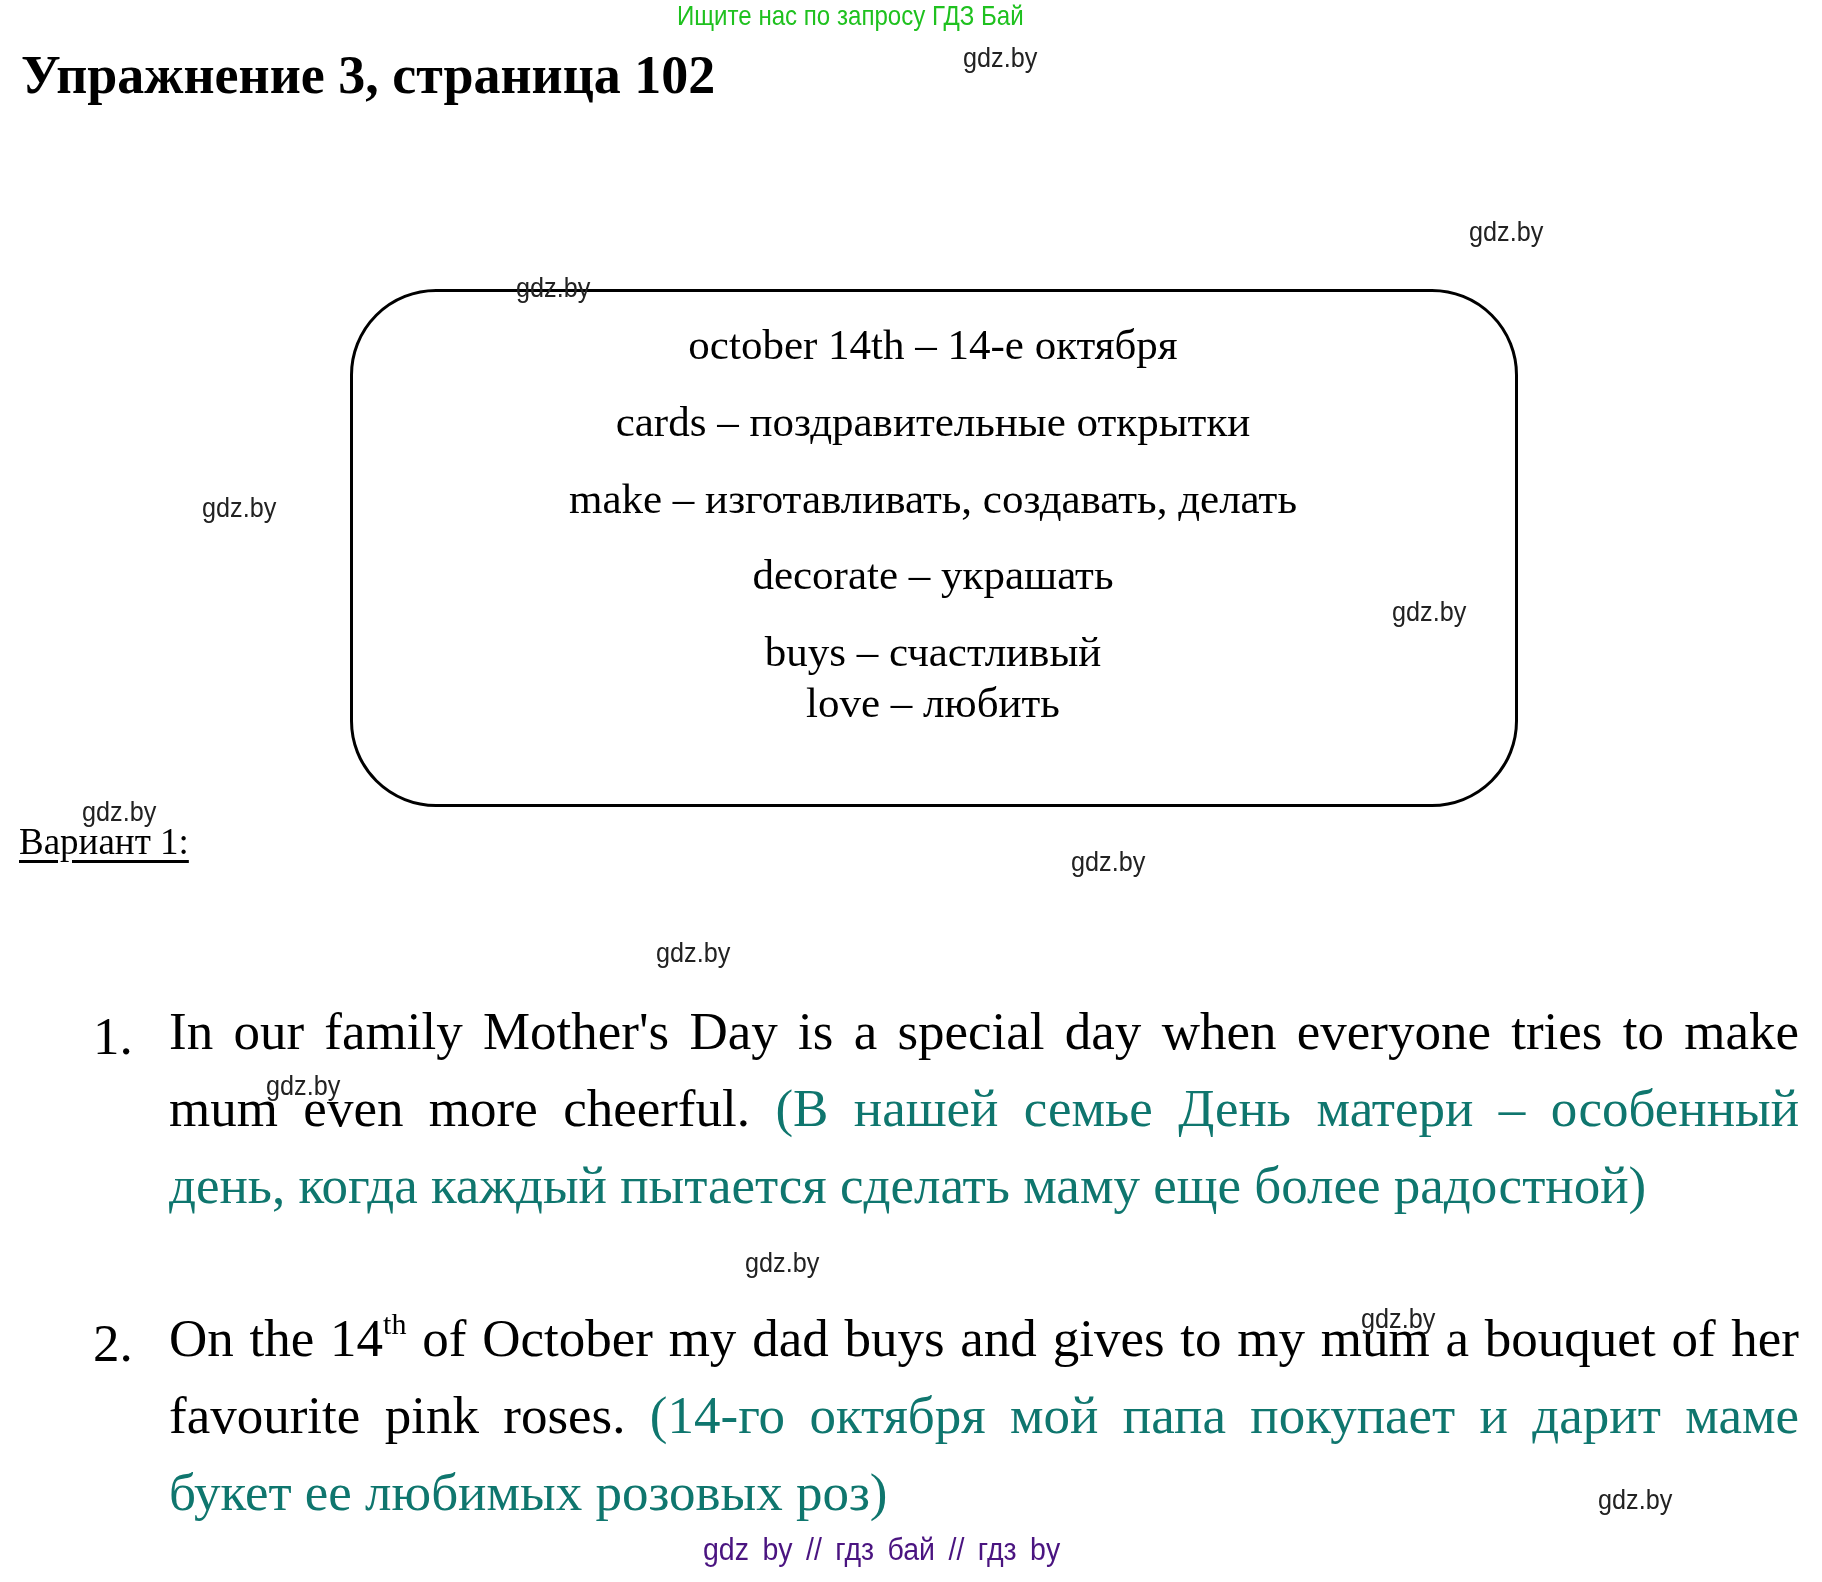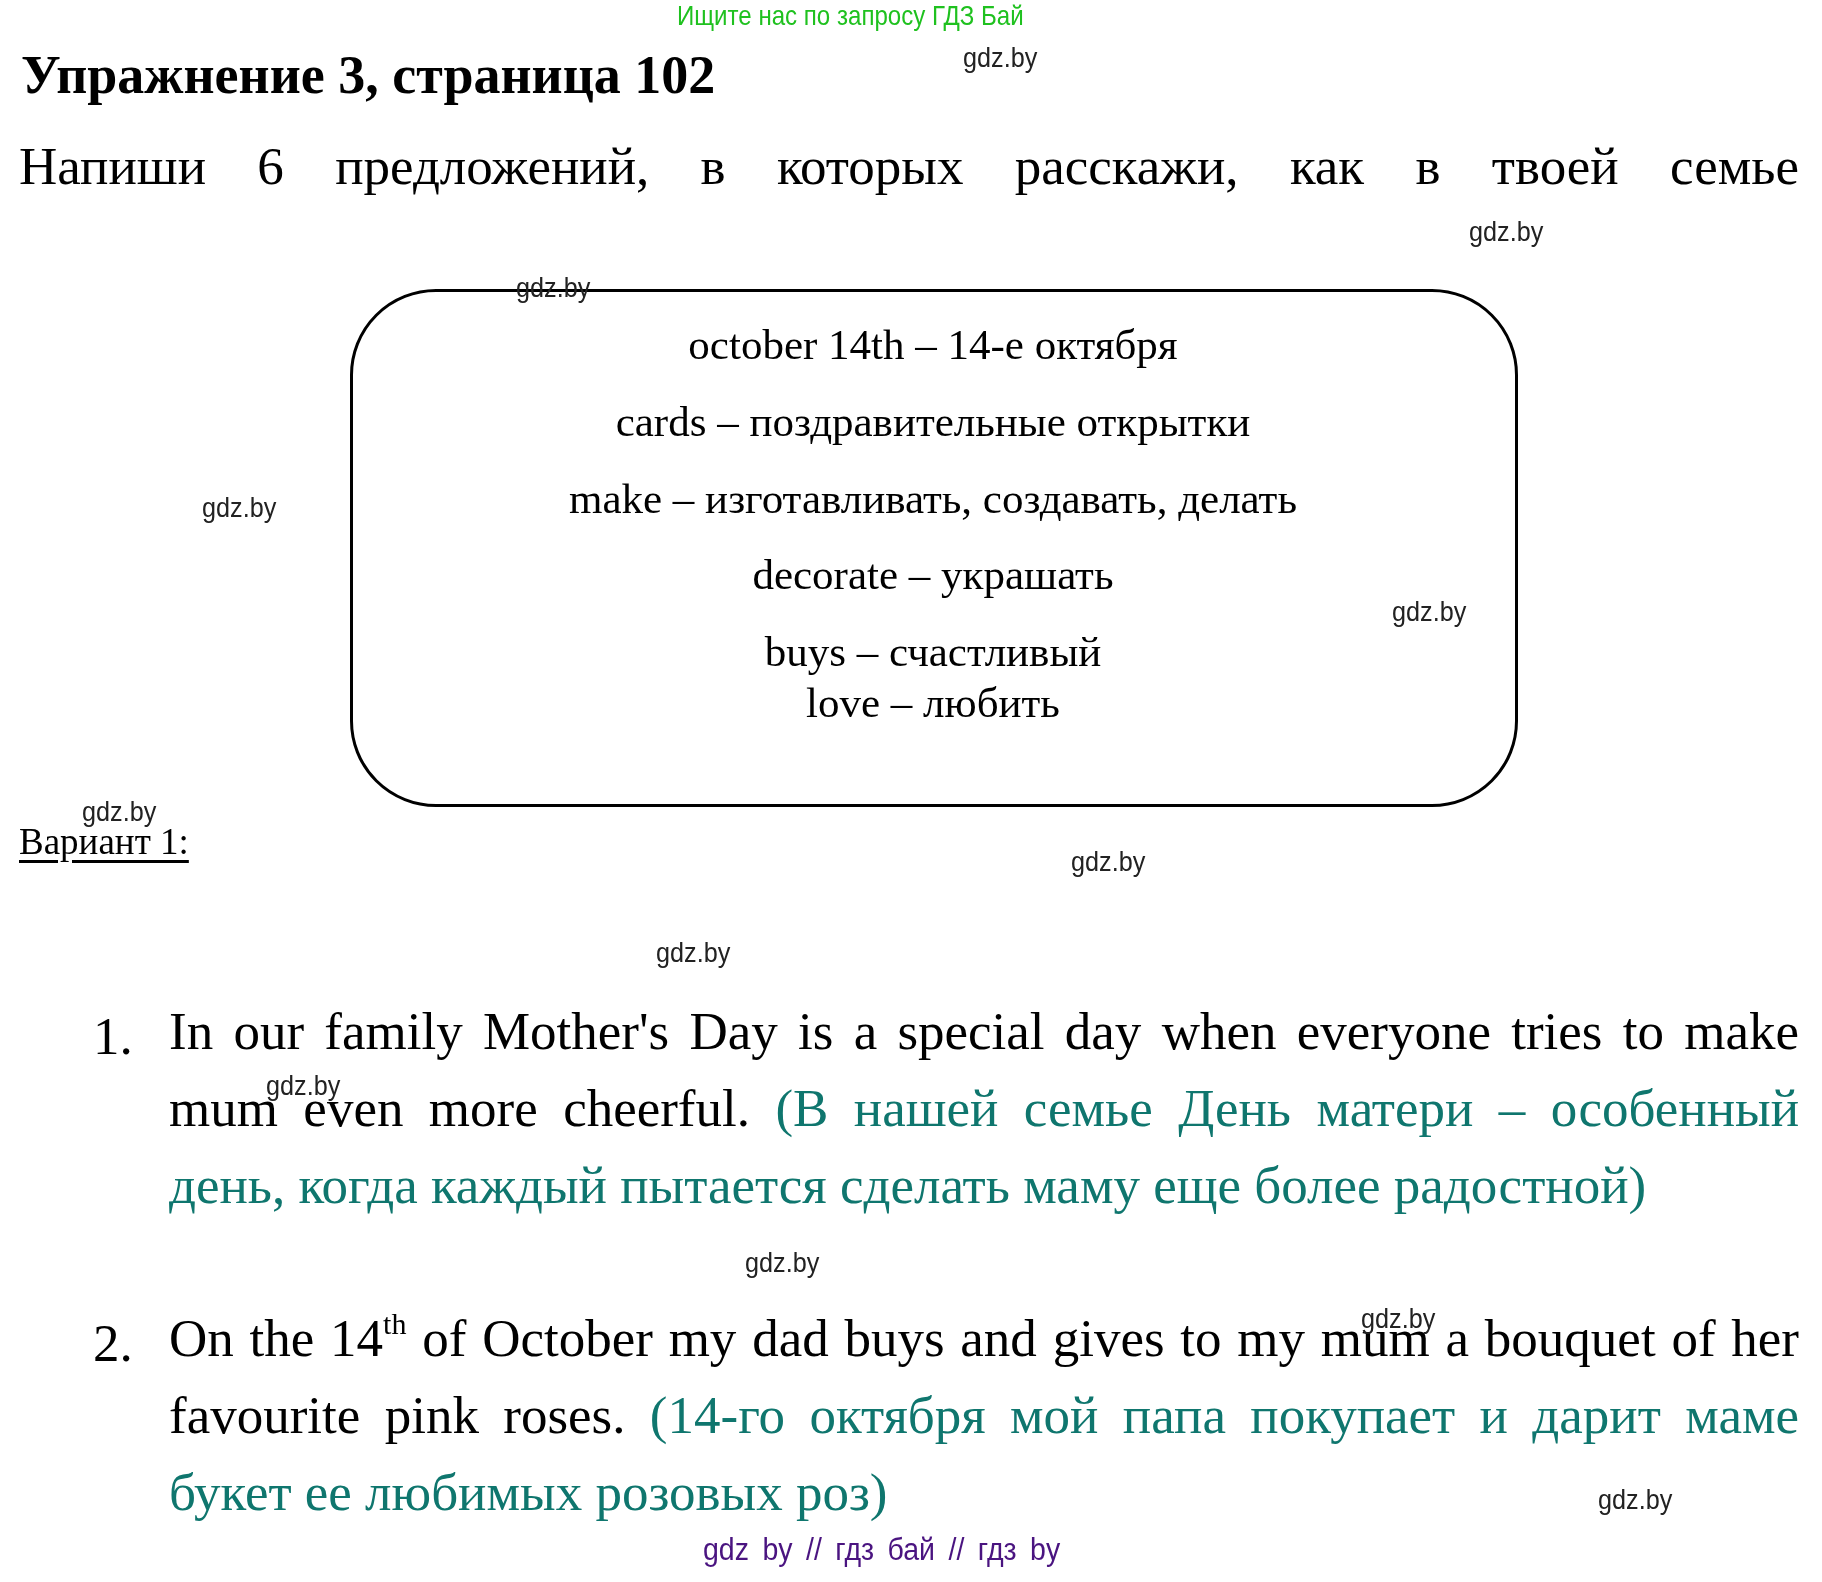--- a/index.html
+++ b/index.html
@@ -25,21 +25,20 @@
             left: 703px; top: 1532px; word-spacing: 6px; transform: scaleX(0.92); transform-origin: left top; }
 </style>
 </head>
 <body>
 
 <div class="abs promo">Ищите нас по запросу ГДЗ Бай</div>
 
 <div class="abs title">Упражнение 3, страница 102</div>
 
 <div class="abs para">
-  <span class="l1">Напиши 6 предложений, в которых расскажи, как в твоей семье</span>
 </div>
 
 <div class="box"></div>
 <div class="word" style="top:320px">october 14th – 14-е октября</div>
 <div class="word" style="top:397px">cards – поздравительные открытки</div>
 <div class="word" style="top:474px">make – изготавливать, создавать, делать</div>
 <div class="word" style="top:550px">decorate – украшать</div>
 <div class="word" style="top:627px">buys – счастливый</div>
 <div class="word" style="top:678px">love – любить</div>
 

